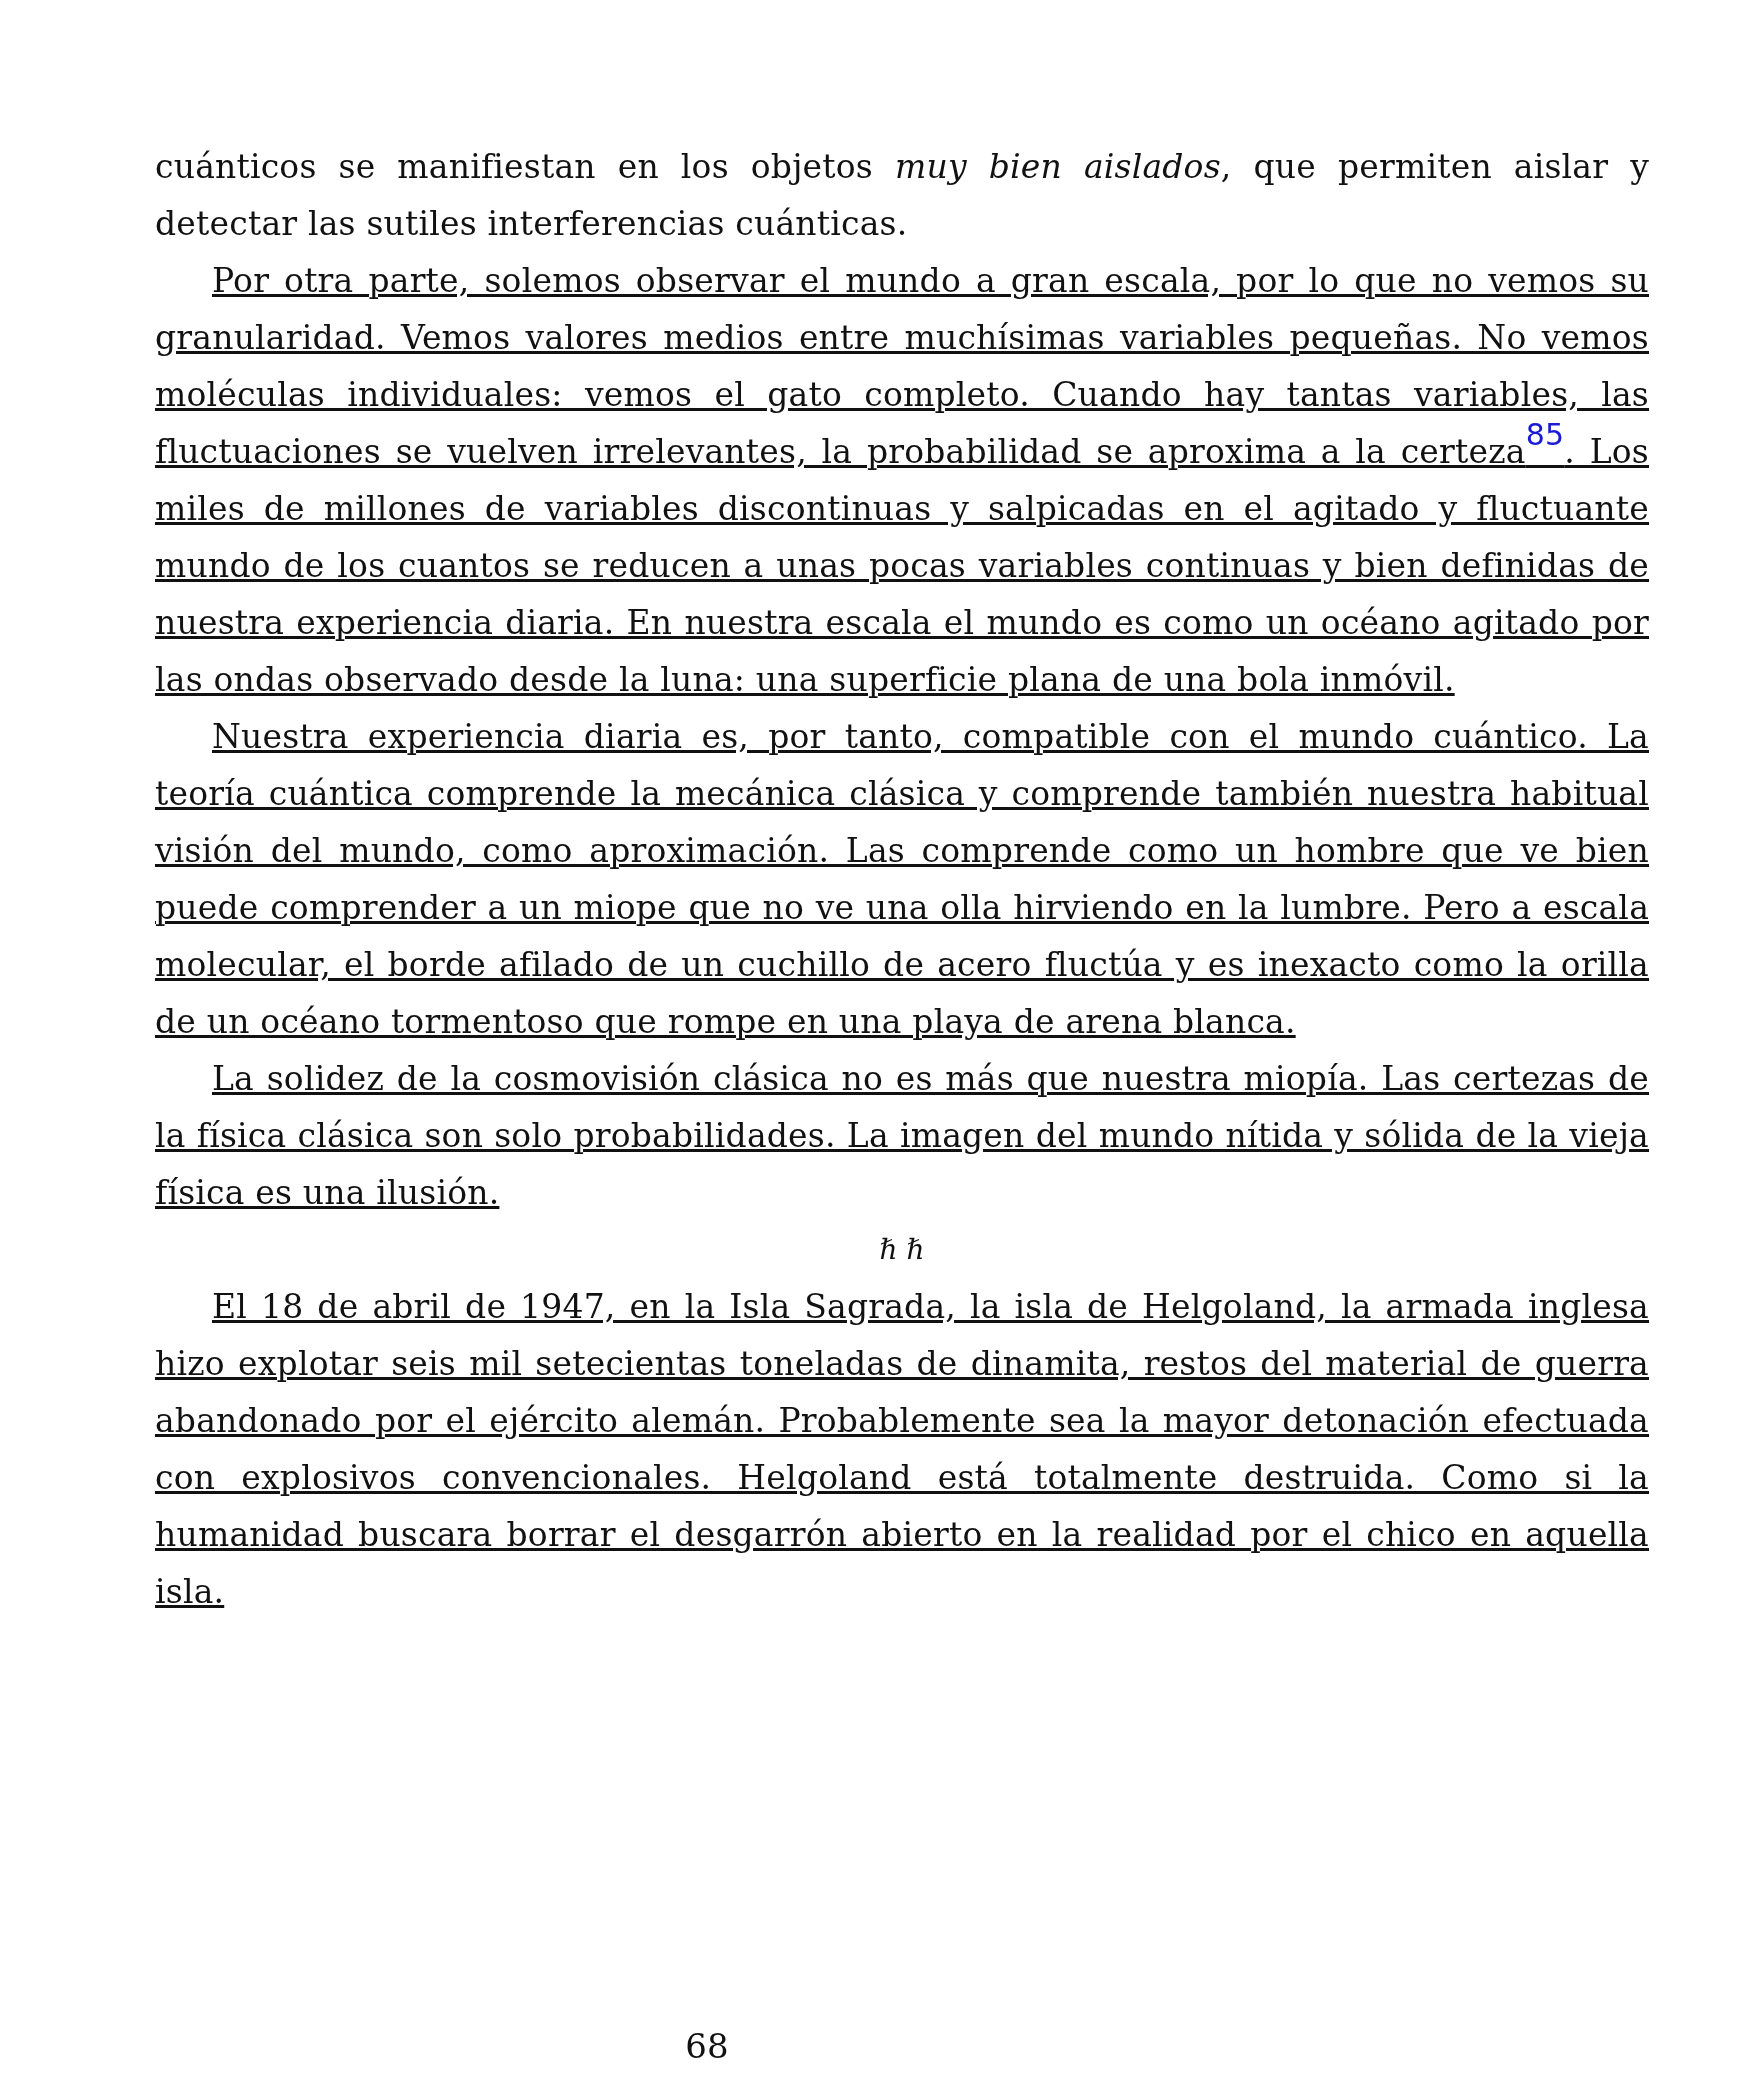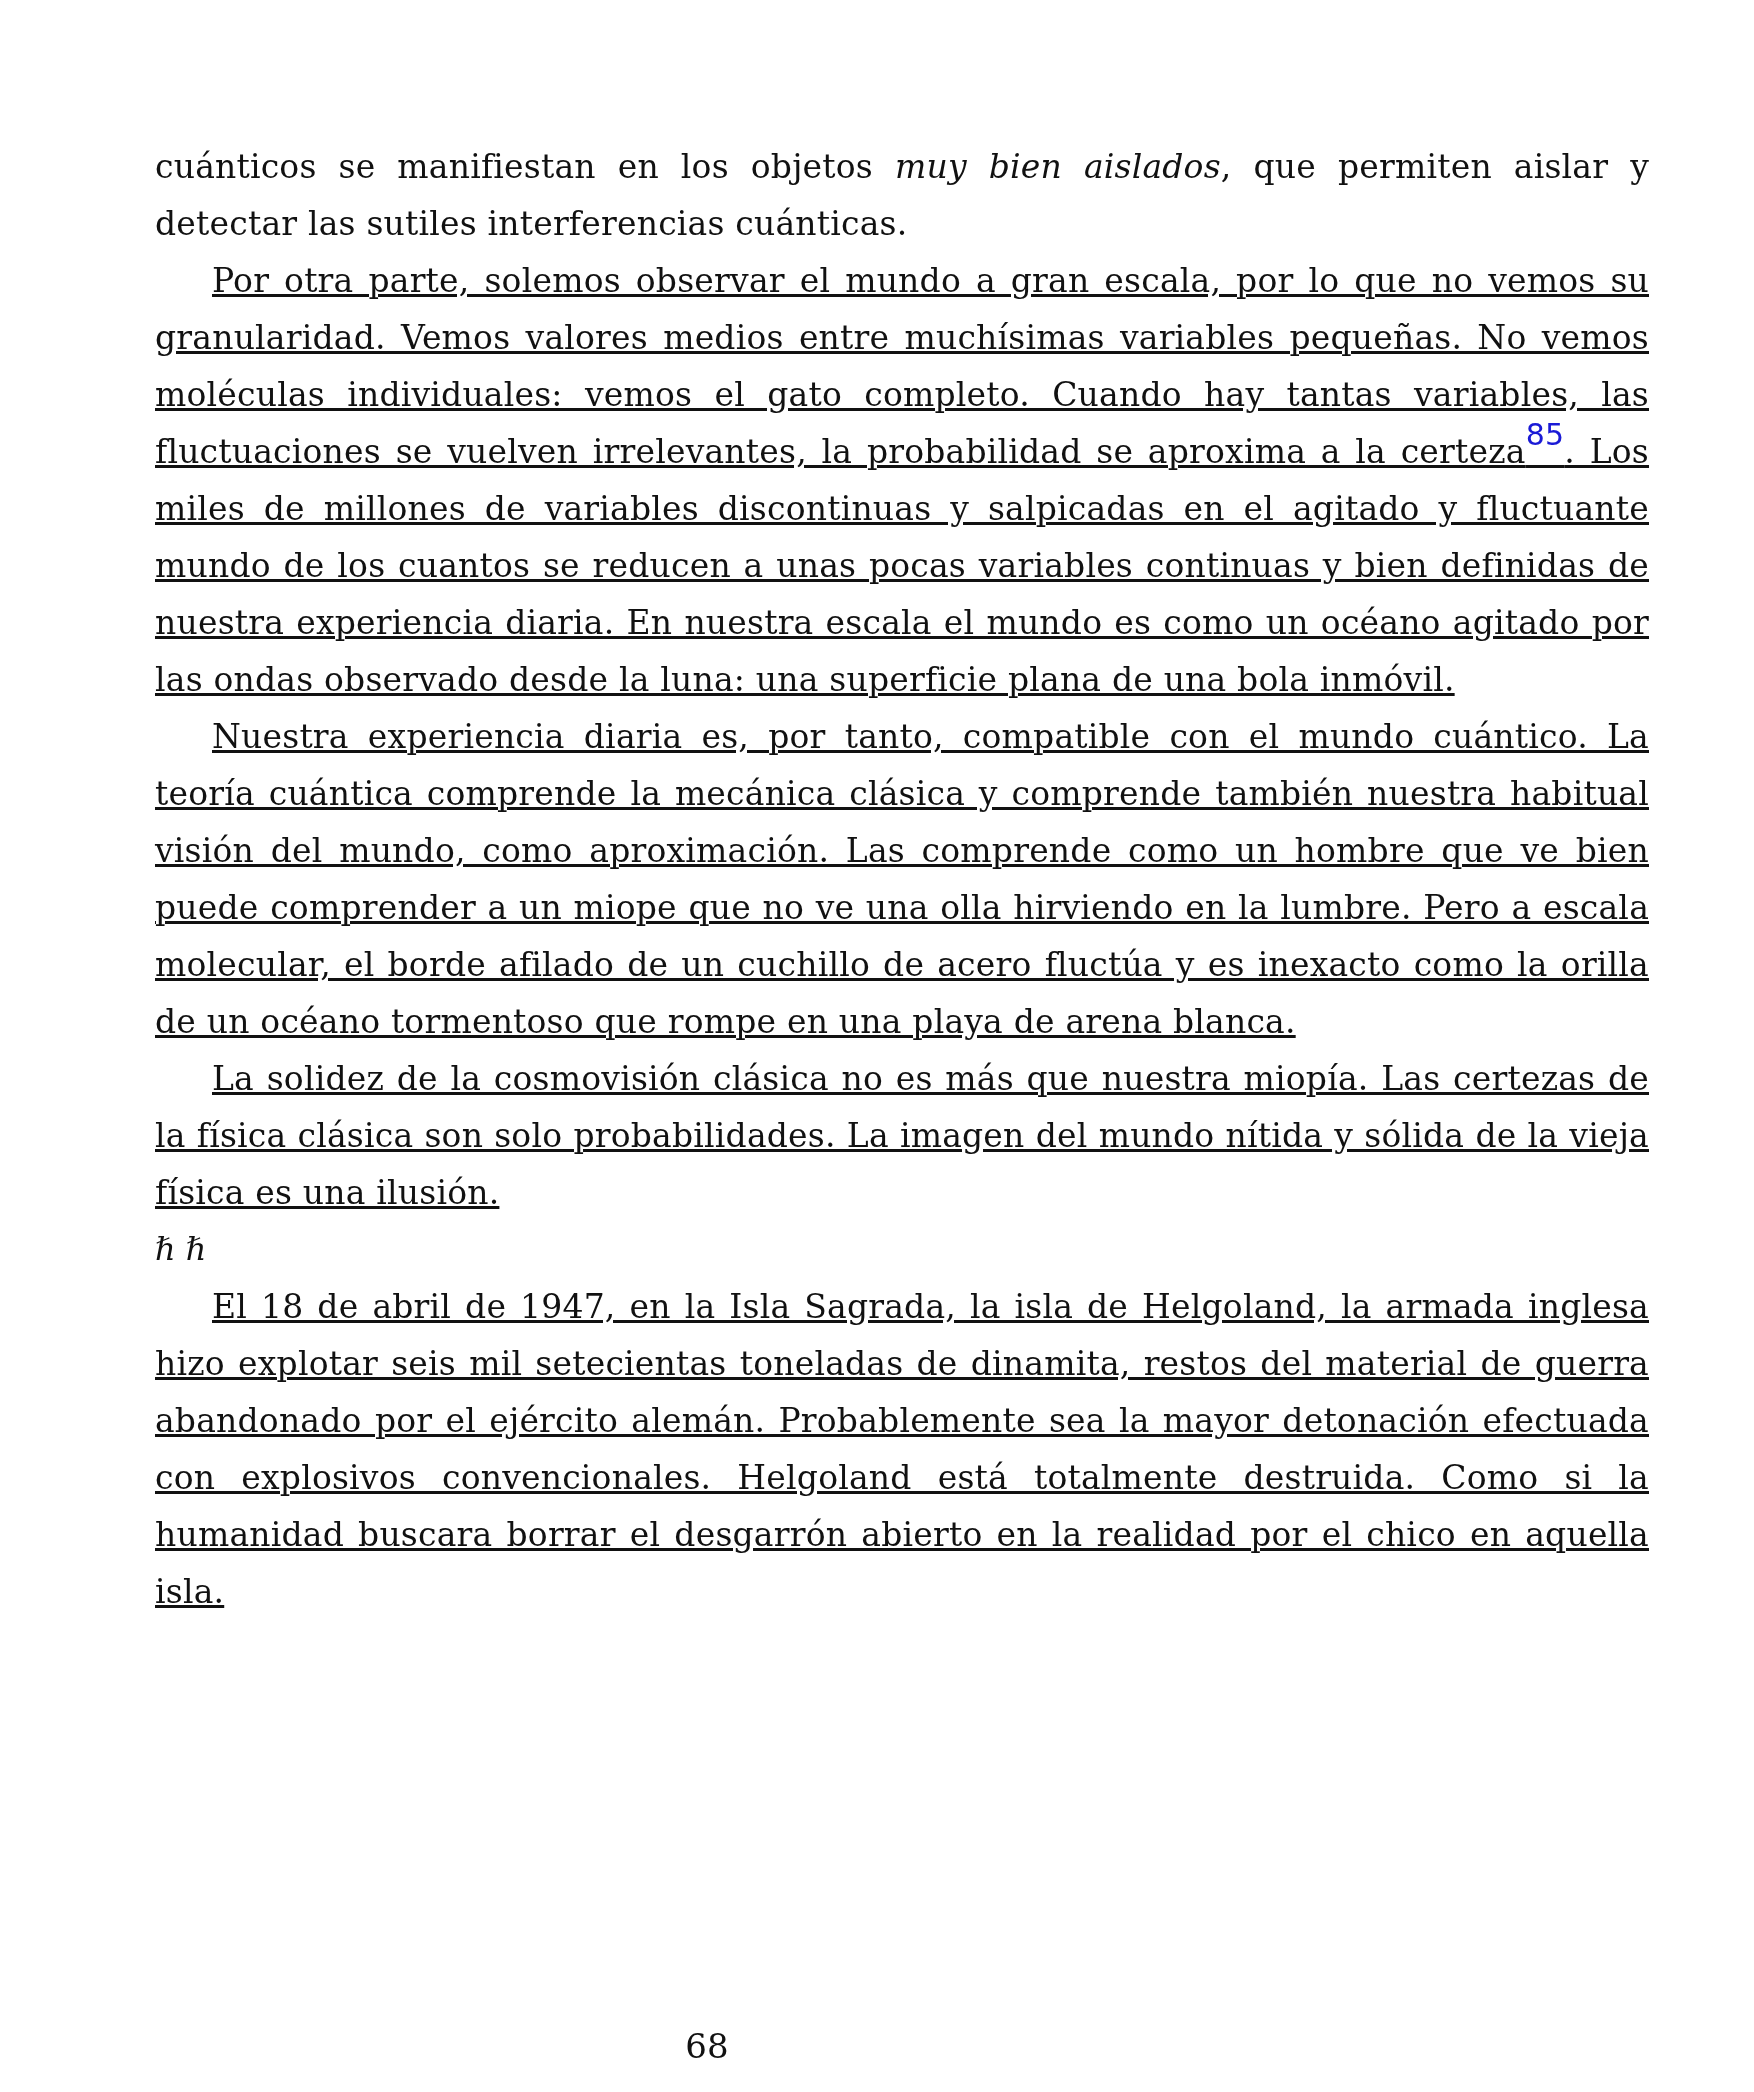--- a/index.html
+++ b/index.html
@@ -38,23 +38,23 @@
     font-style: italic;
   }
   .footnote-ref {
     color: #1a1ad6;
     font-size: 30px;
     vertical-align: 18px;
     line-height: 0;
     font-family: "DejaVu Sans", "Liberation Sans", sans-serif;
   }
   .separator {
-    text-align: left;
+    text-align: center;
     font-style: italic;
-    font-size: 32px;
+    font-size: 28px;
     line-height: 57px;
     height: 57px;
   }
   .page-number {
     position: absolute;
     left: 0;
     width: 1414px;
     top: 2026px;
     text-align: center;
     font-size: 34px;

